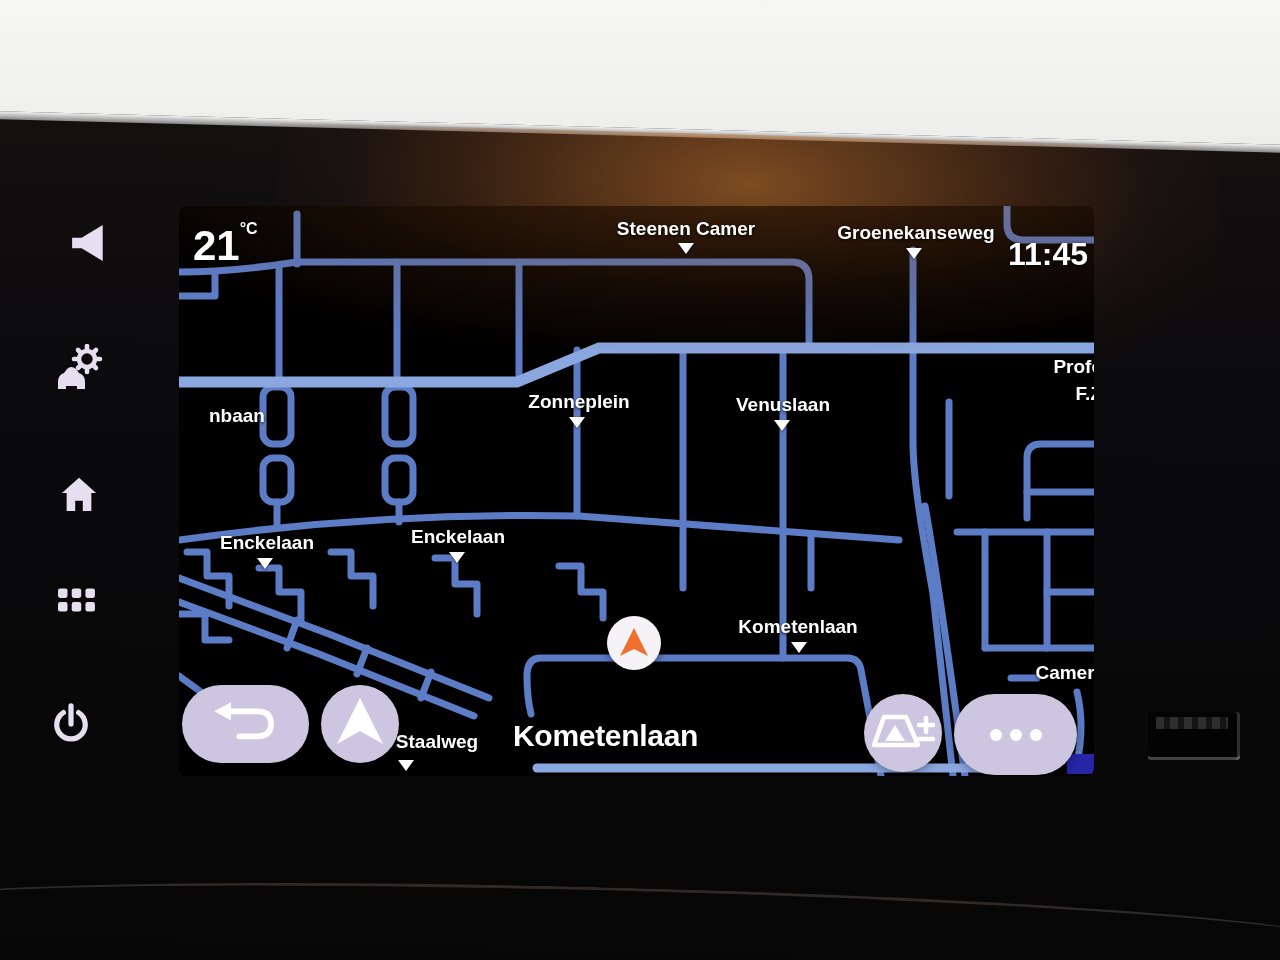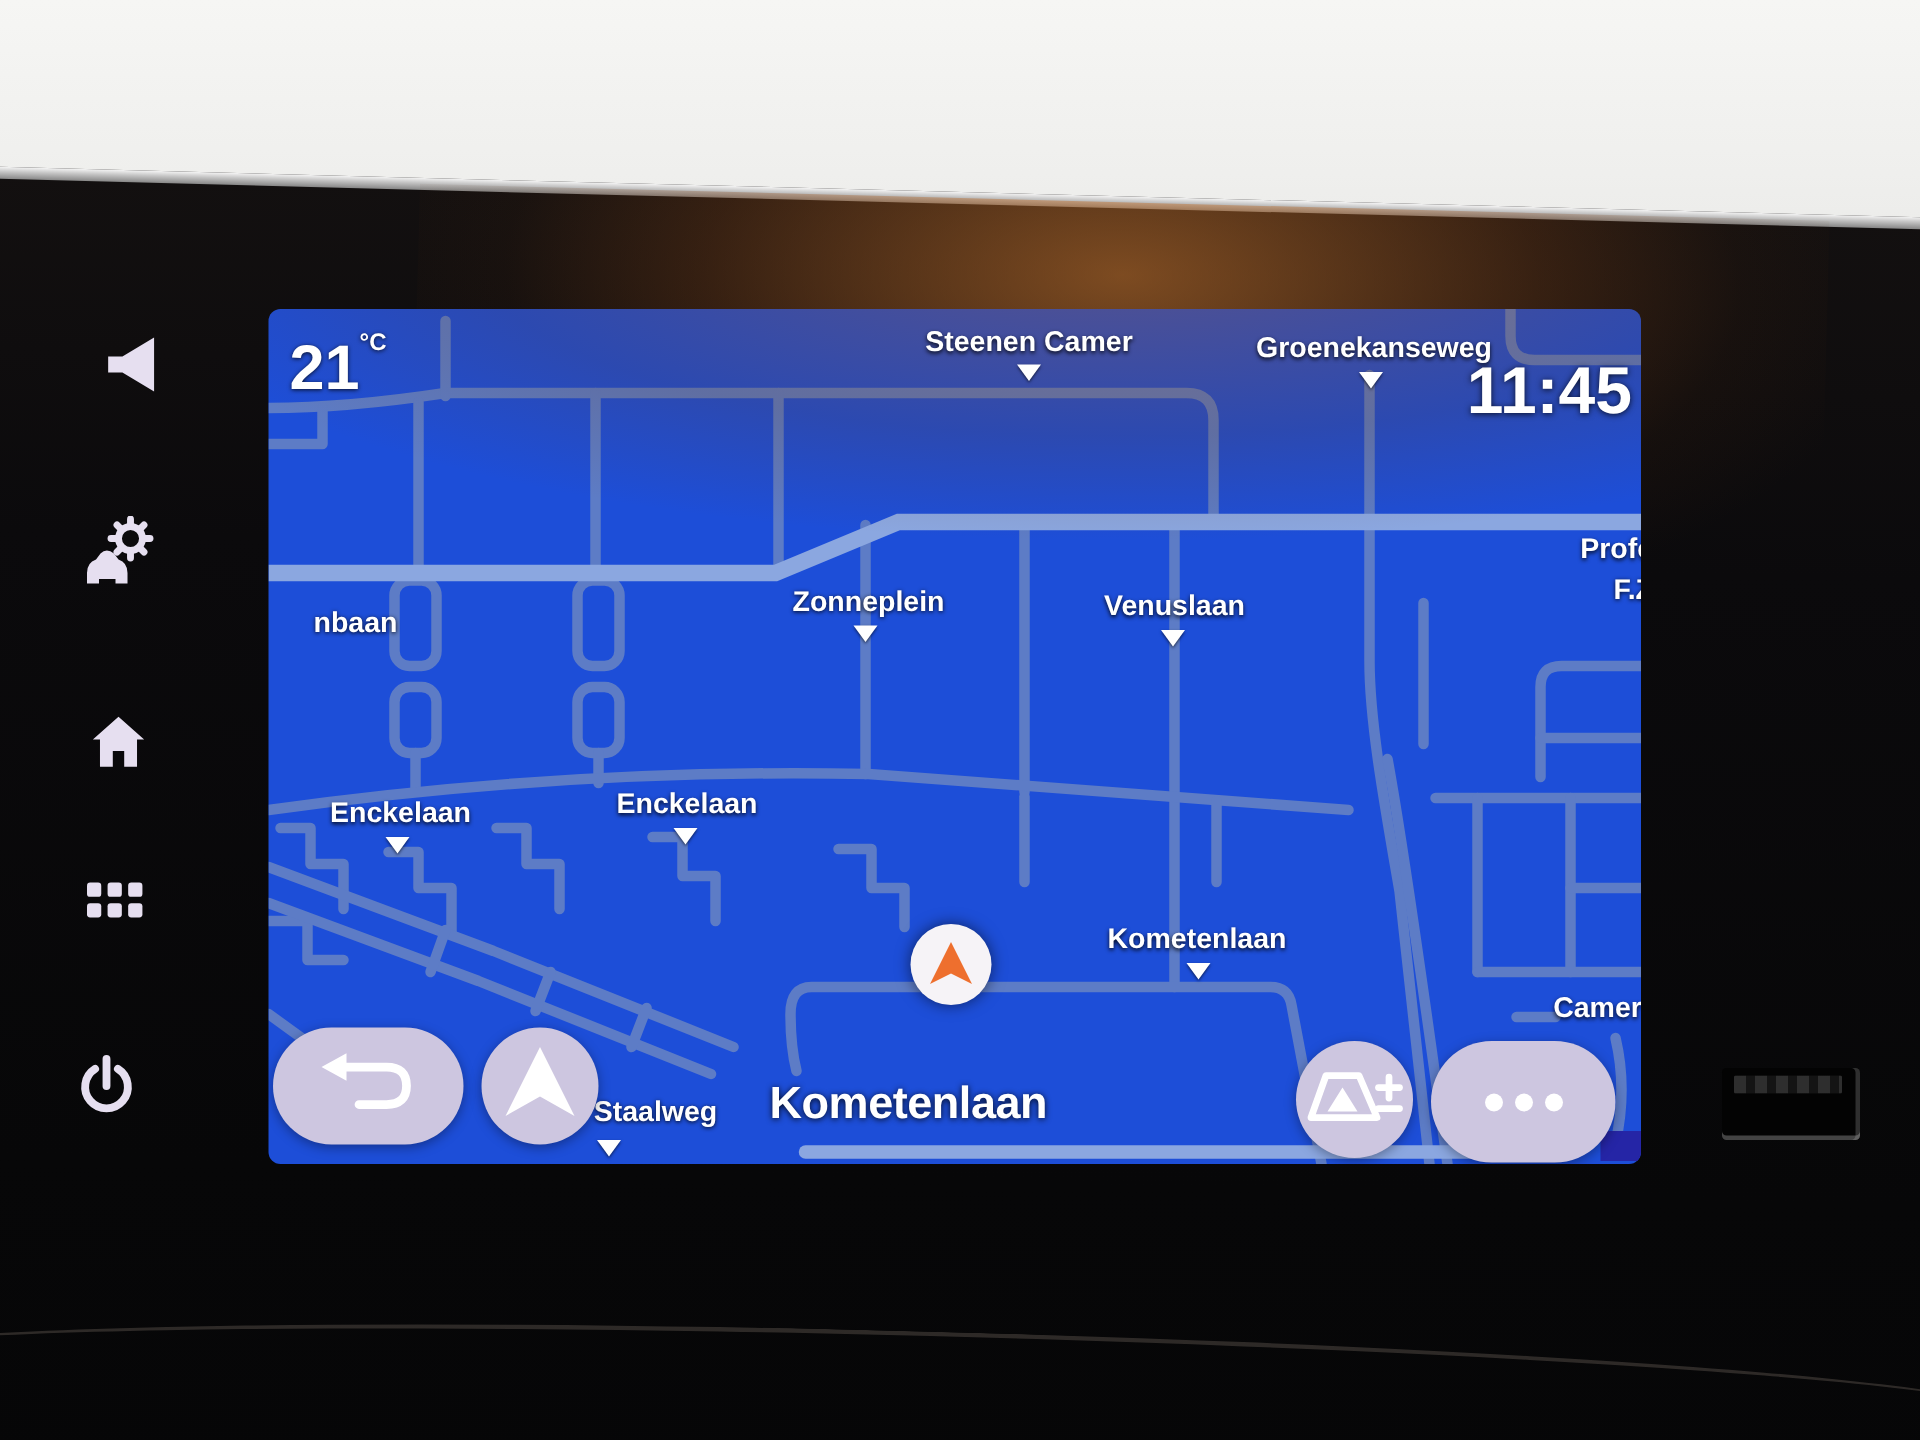--- a/index.html
+++ b/index.html
@@ -27,21 +27,21 @@
     pointer-events:none;
   }
   .device-seam{
     position:absolute;top:760px;left:-20px;width:1440px;height:200px;
     border-top:3px solid rgba(110,100,92,.38);
     border-radius:100% 100% 0 0 / 70px;
   }
   
   .screen{
     position:absolute;left:179px;top:206px;width:915px;height:570px;
-    background:#1d4ed8;border-radius:8px;overflow:hidden;
+    background:#000000;border-radius:8px;overflow:hidden;
   }
   .screen-glow{
     position:absolute;left:0;top:-70px;width:915px;height:300px;
     background:radial-gradient(900px 260px at 62% 10%,rgba(170,90,32,.42) 0%,rgba(105,55,18,.20) 48%,transparent 75%);
     pointer-events:none;z-index:3;
   }
   .map-svg{position:absolute;inset:0;z-index:1;}
   
   .map-label{
     position:absolute;transform:translateX(-50%);z-index:4;
@@ -54,21 +54,21 @@
     position:absolute;z-index:4;width:0;height:0;transform:translateX(-50%);
     border:8px solid transparent;border-bottom:0;border-top:11px solid #ffffff;
     filter:drop-shadow(0 1px 1px rgba(0,0,0,.6));
   }
   
   .temp{position:absolute;left:14px;top:14px;z-index:4;color:#fff;text-shadow:0 1px 3px rgba(0,0,0,.8);}
   .temp .val{font-size:42px;font-weight:700;}
   .temp .unit{font-size:16px;font-weight:700;vertical-align:26px;}
   .clock{
     position:absolute;right:6px;top:30px;z-index:4;color:#fff;
-    font-size:44px;font-weight:700;text-shadow:0 1px 4px rgba(0,0,0,.8);
+    font-size:32px;font-weight:700;text-shadow:0 1px 4px rgba(0,0,0,.8);
   }
   .street-title{
     position:absolute;left:334px;top:513px;z-index:5;color:#fff;
     font-size:30px;font-weight:700;letter-spacing:-.3px;text-shadow:0 1px 4px rgba(0,0,0,.9);
   }
   
   .pos-marker{
     position:absolute;left:428px;top:410px;width:54px;height:54px;z-index:5;
     border-radius:50%;background:#f6f3f7;box-shadow:0 0 10px rgba(0,0,0,.55);
   }

